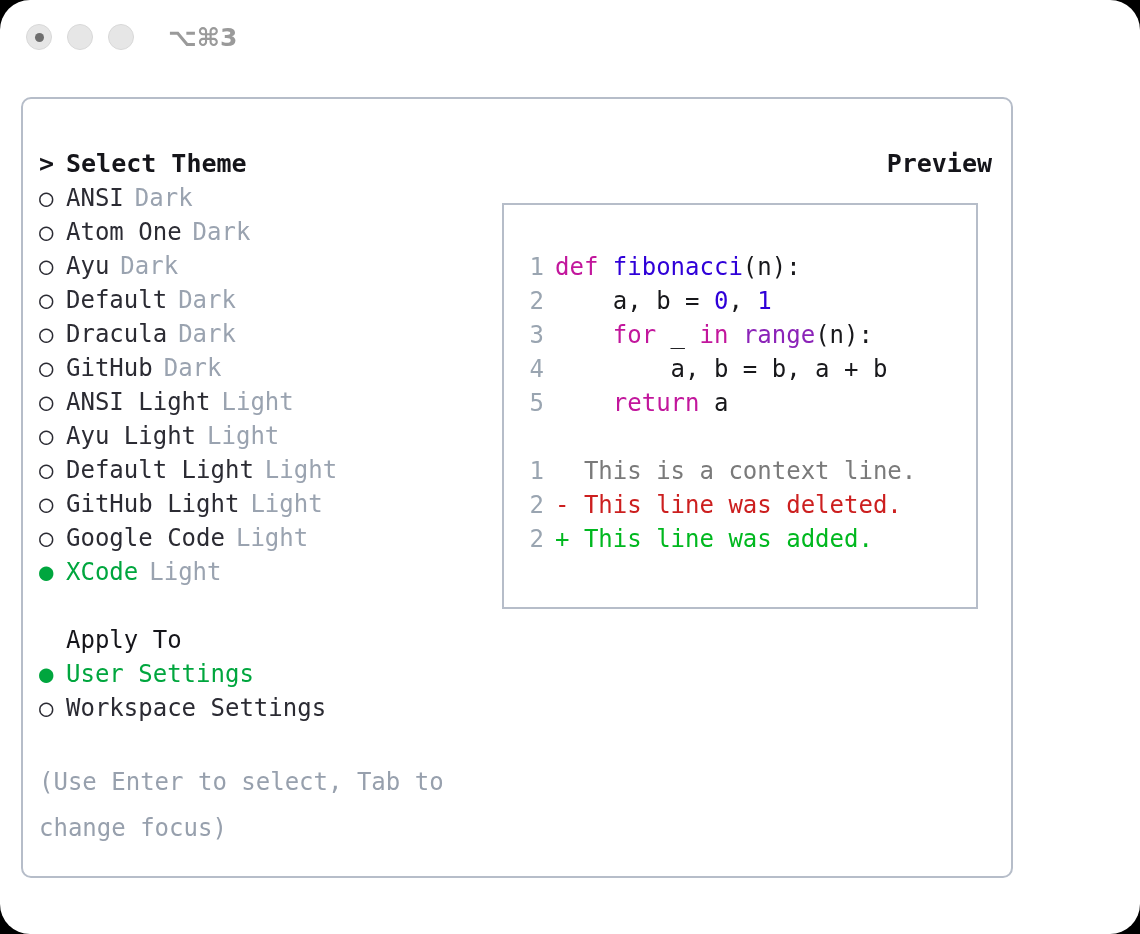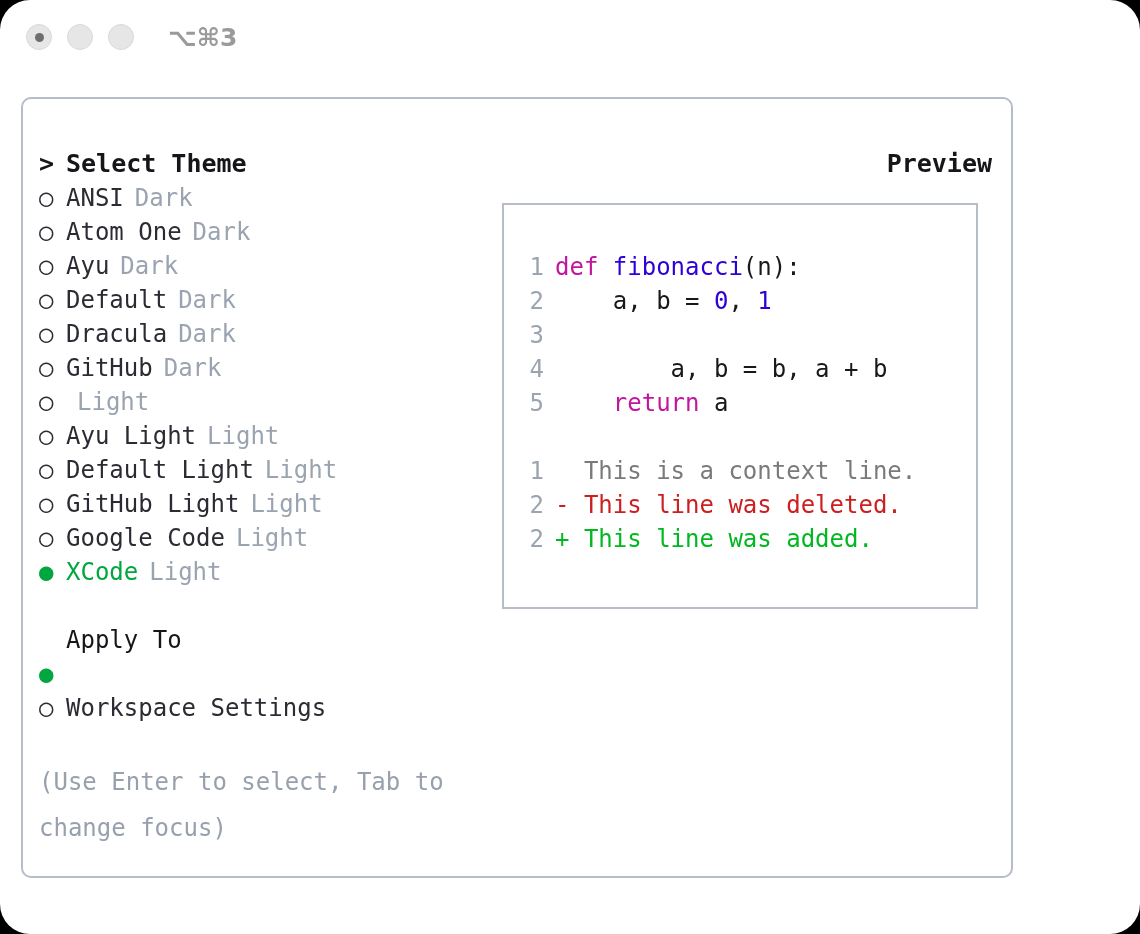--- a/index.html
+++ b/index.html
@@ -199,50 +199,50 @@
         <span class="heading">Select Theme</span>
       </div>
 
       <div id="theme-list">
           <div class="row"><span class="marker">○</span><span class="theme-name">ANSI</span><span class="theme-type">Dark</span></div>
           <div class="row"><span class="marker">○</span><span class="theme-name">Atom One</span><span class="theme-type">Dark</span></div>
           <div class="row"><span class="marker">○</span><span class="theme-name">Ayu</span><span class="theme-type">Dark</span></div>
           <div class="row"><span class="marker">○</span><span class="theme-name">Default</span><span class="theme-type">Dark</span></div>
           <div class="row"><span class="marker">○</span><span class="theme-name">Dracula</span><span class="theme-type">Dark</span></div>
           <div class="row"><span class="marker">○</span><span class="theme-name">GitHub</span><span class="theme-type">Dark</span></div>
-          <div class="row"><span class="marker">○</span><span class="theme-type">Light</span></div>
+          <div class="row"><span class="marker">○</span><span class="theme-name">ANSI Light</span><span class="theme-type">Light</span></div>
           <div class="row"><span class="marker">○</span><span class="theme-name">Ayu Light</span><span class="theme-type">Light</span></div>
           <div class="row"><span class="marker">○</span><span class="theme-name">Default Light</span><span class="theme-type">Light</span></div>
           <div class="row"><span class="marker">○</span><span class="theme-name">GitHub Light</span><span class="theme-type">Light</span></div>
           <div class="row"><span class="marker">○</span><span class="theme-name">Google Code</span><span class="theme-type">Light</span></div>
           <div class="row"><span class="marker sel">●</span><span class="theme-name sel">XCode</span><span class="theme-type">Light</span></div>
         </div>
 
       <div class="spacer-row"></div>
 
       <div class="row">
         <span class="marker"> </span>
         <span class="section-label">Apply To</span>
       </div>
 
       <div id="apply-list">
-          <div class="row"><span class="marker sel">●</span></div>
+          <div class="row"><span class="marker sel">●</span><span class="theme-name sel">User Settings</span></div>
           <div class="row"><span class="marker">○</span><span class="theme-name">Workspace Settings</span></div>
         </div>
 
       <div class="hint">(Use Enter to select, Tab to change focus)</div>
     </div>
 
     <div class="right-col">
       <div class="preview-title">Preview</div>
       <div class="preview-box">
         <div id="code-block">
             <div class="code-line"><span class="lineno">1</span><span><span class="tok-kw">def </span><span class="tok-fn">fibonacci</span><span class="tok-plain">(n):</span></span></div>
             <div class="code-line"><span class="lineno">2</span><span><span class="tok-plain">    a, b = </span><span class="tok-num">0</span><span class="tok-plain">, </span><span class="tok-num">1</span></span></div>
-            <div class="code-line"><span class="lineno">3</span></div>
+            <div class="code-line"><span class="lineno">3</span><span><span class="tok-plain">    </span><span class="tok-kw">for</span><span class="tok-plain"> _ </span><span class="tok-kw">in</span><span class="tok-plain"> </span><span class="tok-builtin">range</span><span class="tok-plain">(n):</span></span></div>
             <div class="code-line"><span class="lineno">4</span><span><span class="tok-plain">        a, b = b, a + b</span></span></div>
             <div class="code-line"><span class="lineno">5</span><span><span class="tok-plain">    </span><span class="tok-kw">return</span><span class="tok-plain"> a</span></span></div>
           </div>
         <div class="blank-line"></div>
         <div id="diff-block">
             <div class="code-line"><span class="lineno">1</span><span><span class="tok-ctx">  This is a context line.</span></span></div>
             <div class="code-line"><span class="lineno">2</span><span><span class="tok-del">- This line was deleted.</span></span></div>
             <div class="code-line"><span class="lineno">2</span><span><span class="tok-add">+ This line was added.</span></span></div>
           </div>
       </div>

